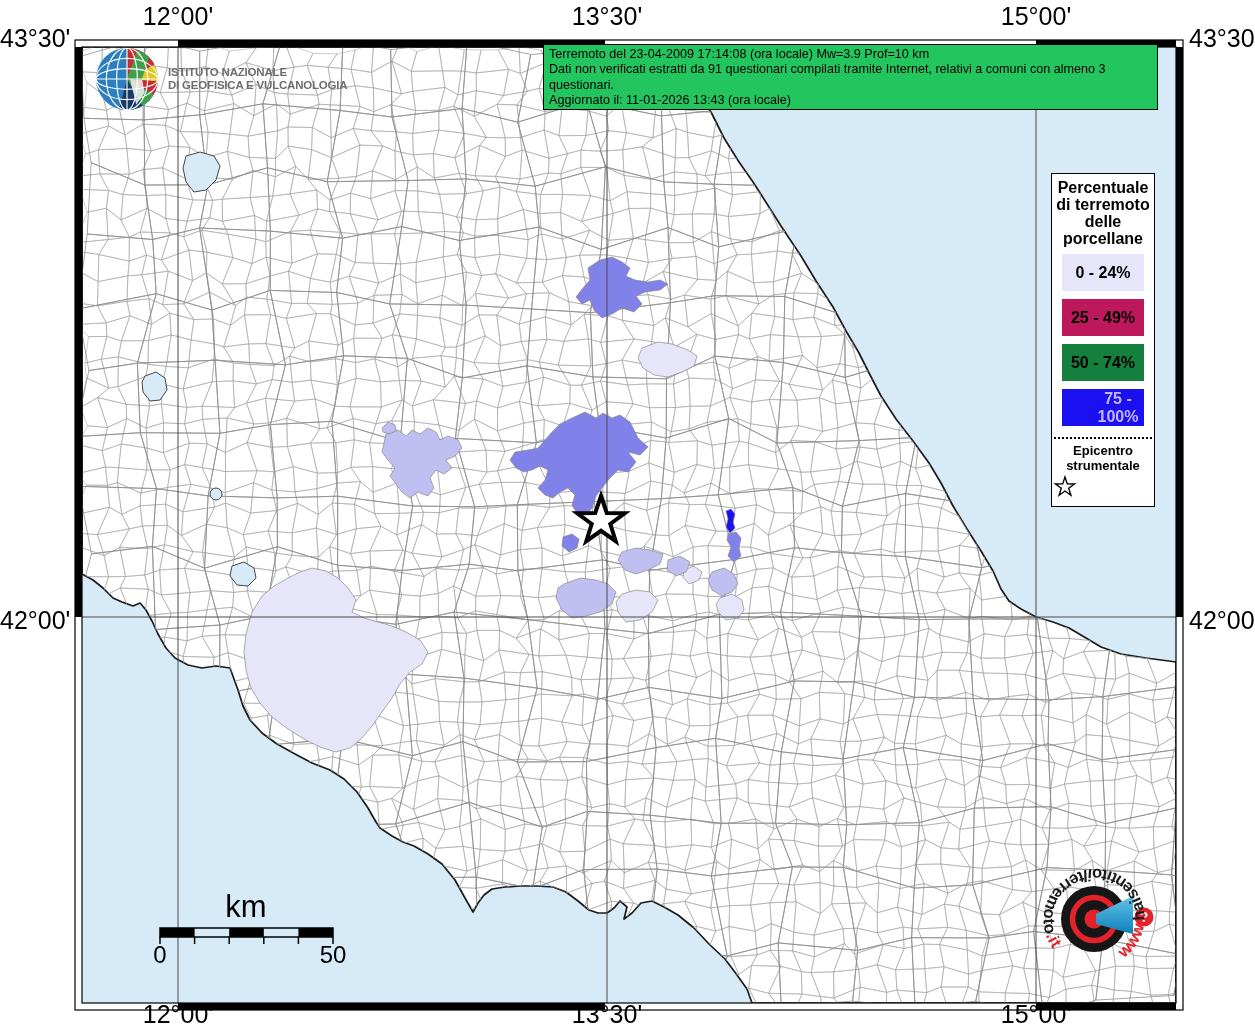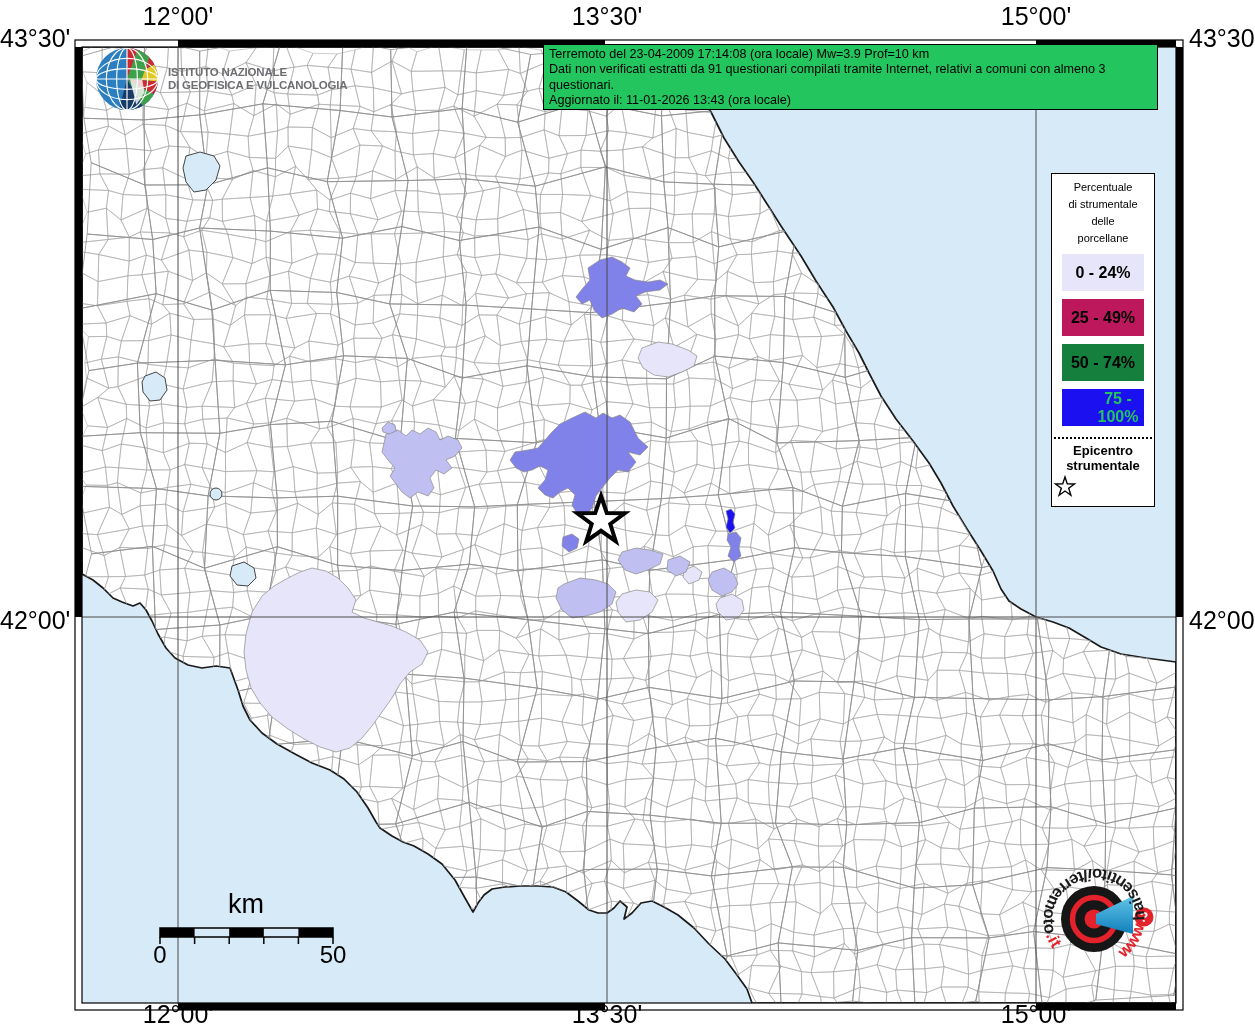--- a/index.html
+++ b/index.html
@@ -11,28 +11,28 @@
   .ax-c{text-align:center;}
   .ax-r{text-align:right;}
   #title-box{position:absolute;left:543px;top:44px;width:615px;height:66px;
              background:#22c55e;border:1px solid #000;box-sizing:border-box;
              padding:2px 5px;font-size:12.6px;line-height:15.4px;color:#000;}
   #ingv-logo{position:absolute;left:96px;top:48px;display:flex;align-items:center;}
   #ingv-text{margin-left:10px;color:#6d6e71;font-weight:bold;font-size:11.5px;
              line-height:13px;letter-spacing:-0.2px;}
   #legend{position:absolute;left:1051px;top:173px;width:104px;height:334px;
           background:#fff;border:1px solid #000;box-sizing:border-box;text-align:center;}
-  .legend-title{font-weight:normal;font-size:11px;line-height:15px;margin-top:2px;}
+  .legend-title{font-weight:bold;font-size:16px;line-height:15px;margin-top:2px;}
   .swatch{width:82px;height:37px;margin:8px auto 0 auto;display:flex;
           align-items:center;justify-content:center;}
   .swatch span{font-weight:bold;font-size:16px;}
   #legend-divider{border-top:2px dotted #000;margin:11px 2px 4px 2px;}
   .epi-line{font-weight:bold;font-size:13px;line-height:15px;}
   #scale-km{position:absolute;left:196px;top:889px;width:100px;text-align:center;
-            font-size:27px;color:#000;}
+            font-size:31px;color:#000;}
   #scale-num-0{position:absolute;left:146px;top:941px;width:28px;text-align:center;font-size:24px;}
   #scale-num-50{position:absolute;left:316px;top:941px;width:34px;text-align:center;font-size:24px;}
 </style>
 </head>
 <body>
 
 <div id="stage">
 
   <svg id="map-svg" class="abs" style="left:0;top:0" width="1255" height="1024">
     <defs>
@@ -198,35 +198,35 @@
       </g>
     </svg>
     <div id="ingv-text">
       <div>ISTITUTO NAZIONALE</div>
       <div>DI GEOFISICA E VULCANOLOGIA</div>
     </div>
   </div>
 
   <div id="legend">
     <div class="legend-title" style="margin-top:6px">Percentuale</div>
-    <div class="legend-title">di strumentale</div>
+    <div class="legend-title">di terremoto</div>
     <div class="legend-title">delle</div>
     <div class="legend-title">porcellane</div>
 
     <div class="swatch" style="background-color: rgb(230, 229, 249);">
       <span style="color: rgb(0, 0, 0);">0 - 24%</span>
     </div>
     <div class="swatch" style="background-color: #be185d; text-align: center;">
       <span style="color: rgb(0, 0, 0);">25 - 49%</span>
     </div>
     <div class="swatch" style="background-color: #15803d;">
       <span style="color: rgb(0, 0, 0);">50 - 74%</span>
     </div>
     <div class="swatch" style="background-color: rgb(26, 16, 240);">
-      <span style="color: #22c55e; margin-left: 30px;">75 - 100%</span>
+      <span style="color: #c4b5fd; margin-left: 30px;">75 - 100%</span>
     </div>
 
     <div id="legend-divider"></div>
     <div class="epi-line">Epicentro</div>
     <div class="epi-line">strumentale</div>
     <svg width="26" height="24" style="margin-top:2px">
       <path d="M13,2 L15.3,8.9 L22.5,9 L16.7,13.3 L18.9,20.2 L13,16 L7.1,20.2 L9.3,13.3 L3.5,9 L10.7,8.9 Z" fill="#fff" stroke="#000" stroke-width="1.4"></path>
     </svg>
   </div>
 

